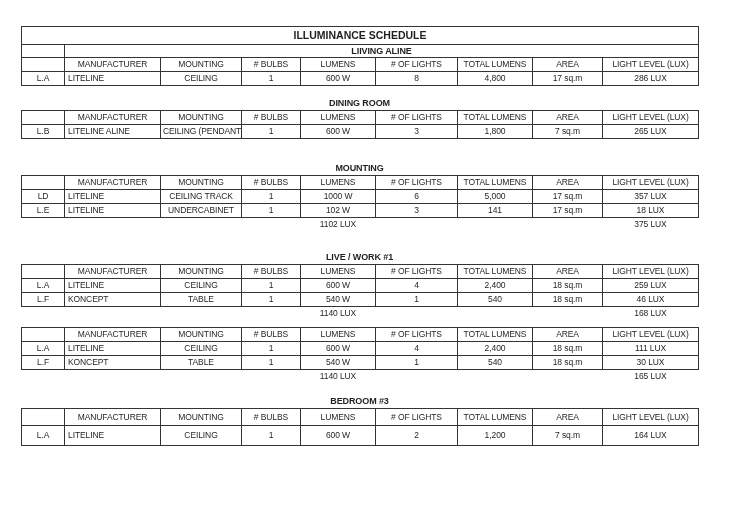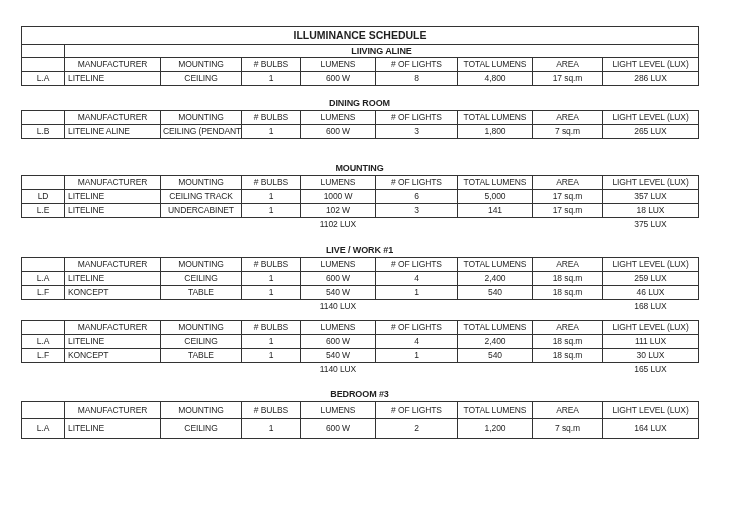--- a/index.html
+++ b/index.html
@@ -194,21 +194,21 @@
               <td></td>
               <td>1102 LUX</td>
               <td></td>
               <td></td>
               <td></td>
               <td>375 LUX</td>
             </tr>
           </tbody>
         </table>
       </div>
-      <div class="section" style="margin-top: 16px;">
+      <div class="section" style="margin-top: 23px;">
         <div class="sec-title">LIVE / WORK #1</div>
         <table>
           <colgroup>
             <col style="width: 43px;">
             <col style="width: 96px;">
             <col style="width: 81px;">
             <col style="width: 59px;">
             <col style="width: 75px;">
             <col style="width: 82px;">
             <col style="width: 75px;">

